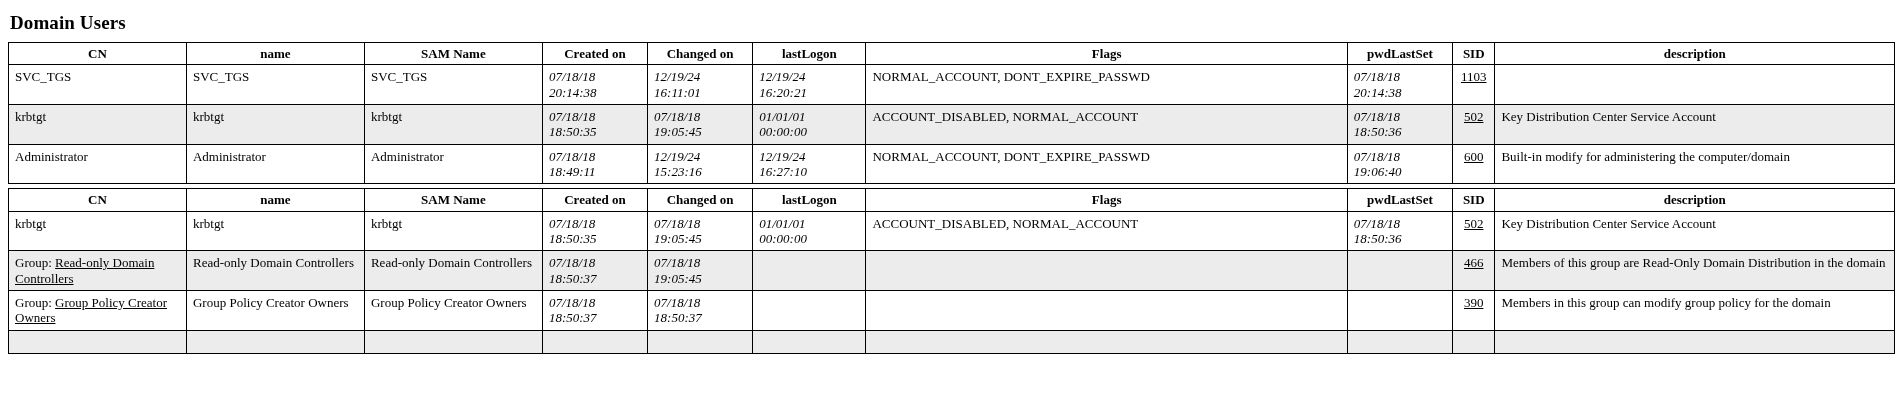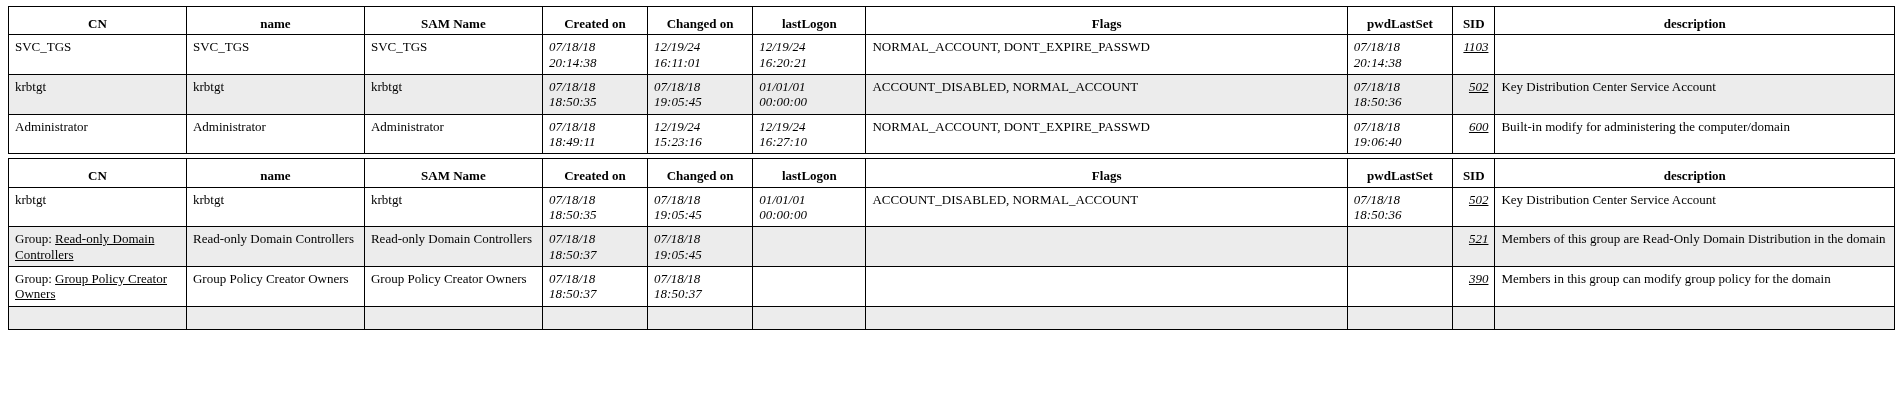--- a/index.html
+++ b/index.html
@@ -38,21 +38,21 @@
     padding: 4px 6px;
     vertical-align: top;
     font-size: 13px;
     line-height: 1.18;
     word-wrap: break-word;
     overflow-wrap: break-word;
   }
   table.grid th {
     text-align: center;
     font-weight: bold;
-    padding-top: 9px;
+    padding-top: 3px;
     padding-bottom: 3px;
     background: #ffffff;
   }
   tr.alt td {
     background: #ececec;
   }
   td.pad-row {
     height: 14px;
   }
   .cell-multiline {
@@ -68,27 +68,28 @@
   col.c-cn      { width: 176px; }
   col.c-name    { width: 176px; }
   col.c-sam     { width: 176px; }
   col.c-created { width: 104px; }
   col.c-changed { width: 104px; }
   col.c-logon   { width: 112px; }
   col.c-flags   { width: 476px; }
   col.c-pwd     { width: 104px; }
   col.c-sid     { width: 42px; }
   col.c-desc    { width: 395px; }
-  .sid-cell { text-align: right; font-style: italic; }
+  .sid-cell { text-align: center; }
 </style>
 </head>
 <body>
 
 <div class="page">
 
+  <h2 class="section-title">Domain Users</h2>
 
   <table class="grid">
     <colgroup>
       <col class="c-cn">
         <col class="c-name">
         <col class="c-sam">
         <col class="c-created">
       <col class="c-changed">
         <col class="c-logon">
         <col class="c-flags">
@@ -211,21 +212,21 @@
         <td><span>Group: </span><a class="link">Read-only Domain Controllers</a></td>
         <td>Read-only Domain Controllers</td>
         <td>Read-only Domain Controllers</td>
         <td class="cell-multiline">07/18/18
 18:50:37</td>
         <td class="cell-multiline">07/18/18
 19:05:45</td>
         <td class="cell-multiline"></td>
         <td></td>
         <td class="cell-multiline"></td>
-        <td class="sid-cell"><a class="link">521</a></td>
+        <td class="sid-cell"><a class="link">466</a></td>
         <td>Members of this group are Read-Only Domain Distribution in the domain</td>
       </tr>
       <tr>
         <td><span>Group: </span><a class="link">Group Policy Creator Owners</a></td>
         <td>Group Policy Creator Owners</td>
         <td>Group Policy Creator Owners</td>
         <td class="cell-multiline">07/18/18
 18:50:37</td>
         <td class="cell-multiline">07/18/18
 18:50:37</td>

